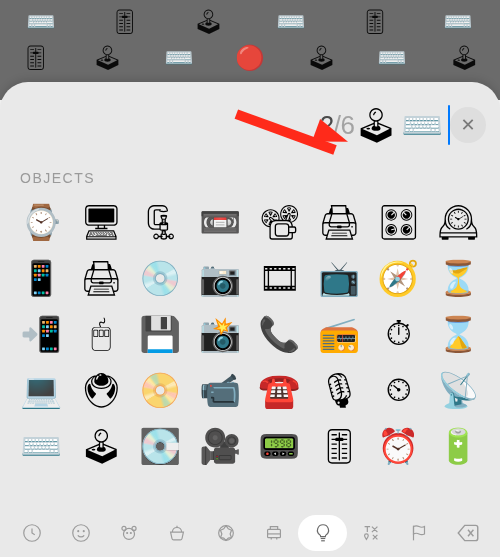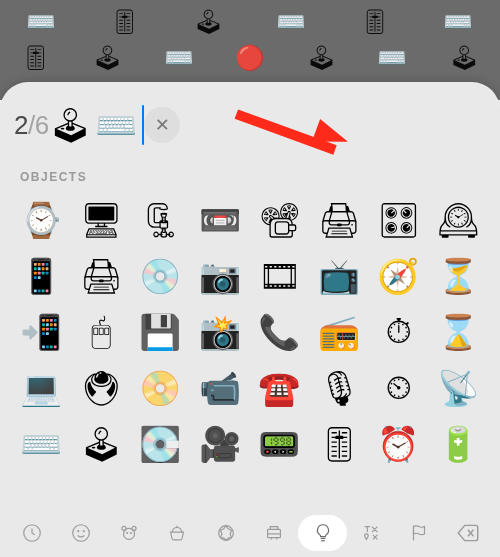--- a/index.html
+++ b/index.html
@@ -31,21 +31,21 @@
       background: #e9e9e9;
       border-top-left-radius: 28px;
       border-top-right-radius: 28px;
       box-shadow: 0 -2px 8px rgba(0,0,0,0.15);
       padding: 14px 14px 0 14px;
     }
 
     .picker-header {
       display: flex;
       align-items: center;
-      justify-content: flex-start;
+      justify-content: flex-end;
       height: 58px;
     }
     .counter {
       font-size: 26px;
       color: #a3a3a3;
       letter-spacing: -0.5px;
     }
     .counter .cur { color: #4a4a4a; }
     .selected-emojis {
       display: flex;
@@ -66,23 +66,23 @@
       background: #dedede;
       display: flex;
       align-items: center;
       justify-content: center;
       color: #7a7a7a;
       font-size: 18px;
       font-weight: 400;
     }
 
     .section-label {
-      font-size: 12px;
+      font-size: 14px;
       color: #9a9a9a;
-      font-weight: 700;
+      font-weight: 400;
       letter-spacing: 1.5px;
       margin-top: 16px;
       margin-left: 6px;
     }
 
     .grid {
       display: grid;
       grid-template-columns: repeat(8, 1fr);
       gap: 4px 4px;
       margin-top: 10px;

